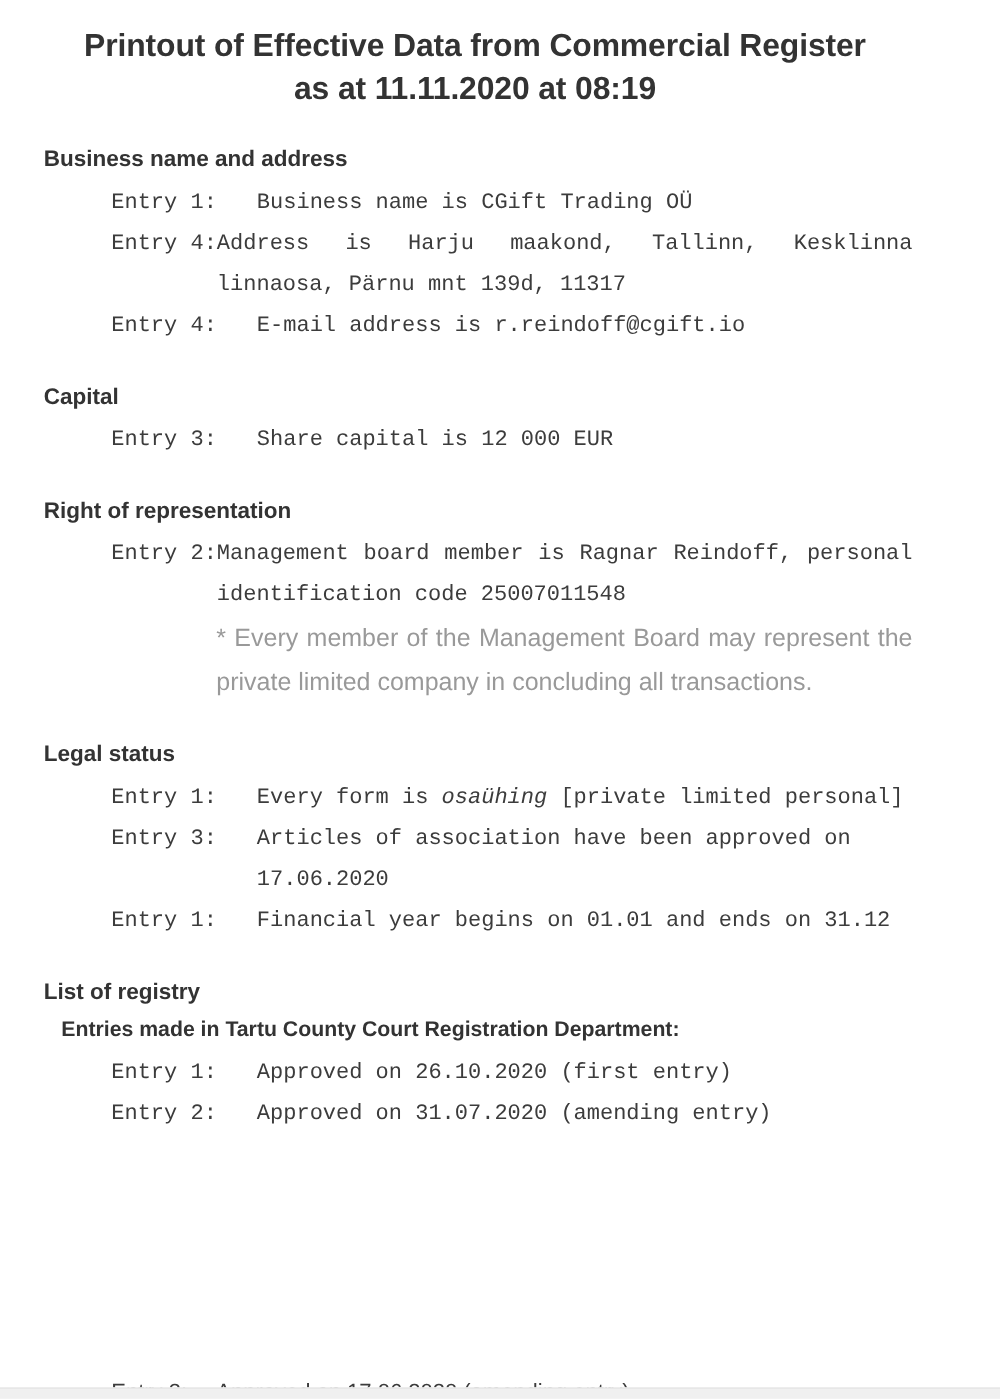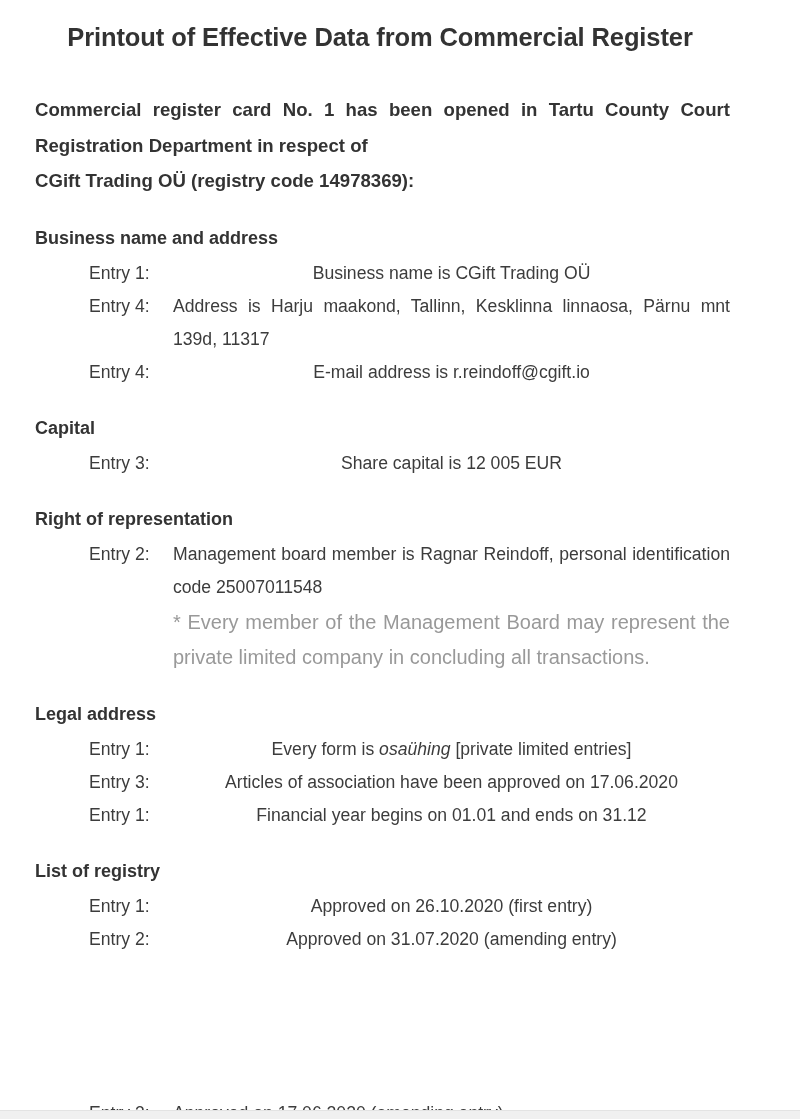--- a/index.html
+++ b/index.html
@@ -74,32 +74,33 @@
 
   
   .entry {
     display: flex;
     align-items: flex-start;
     font-size: 17.6px;
     line-height: 33px;
     color: #3c3c3c;
     margin-left: 54px;
     padding-right: 15px;
+    font-family: Liberation Mono, monospace;
   }
   .entry-label {
     flex: 0 0 84px;
     white-space: nowrap;
     color: #3c3c3c;
   }
   .entry-text {
     flex: 1 1 auto;
     text-align: justify;
     text-justify: inter-word;
   }
-  .entry-text.nojustify { text-align: center; }
+  .entry-text.nojustify { text-align: left; margin-left: 32px; }
   .entry-text i { font-style: italic; }
 
   
   .footnote {
     margin-left: 138px;
     margin-top: 1px;
     padding-right: 15px;
     font-size: 20px;
     line-height: 35px;
     color: #999999;
@@ -131,26 +132,23 @@
   }
   .clipped-row .entry-label { flex: 0 0 84px; }
 </style>
 </head>
 <body>
 
 <div class="page">
 
   <h1 class="doc-title">
     <span class="tline">Printout of Effective Data from Commercial Register</span>
+    <span class="tline">as at 11.11.2020 at 08:19</span>
   </h1>
 
-  <div class="intro">
-    <span>Commercial register card No. 1 has been opened in Tartu County Court Registration Department in respect of</span>
-    <span class="lastline">CGift Trading OÜ (registry code 14978369):</span>
-  </div>
 
   <div class="section">
     <div class="section-heading">Business name and address</div>
 
     <div class="entry">
       <span class="entry-label">Entry 1:</span>
       <span class="entry-text nojustify">Business name is CGift Trading OÜ</span>
     </div>
 
     <div class="entry">
@@ -161,54 +159,55 @@
     <div class="entry">
       <span class="entry-label">Entry 4:</span>
       <span class="entry-text nojustify">E-mail address is r.reindoff@cgift.io</span>
     </div>
   </div>
 
   <div class="section">
     <div class="section-heading">Capital</div>
     <div class="entry">
       <span class="entry-label">Entry 3:</span>
-      <span class="entry-text nojustify">Share capital is 12 005 EUR</span>
+      <span class="entry-text nojustify">Share capital is 12 000 EUR</span>
     </div>
   </div>
 
   <div class="section">
     <div class="section-heading">Right of representation</div>
     <div class="entry">
       <span class="entry-label">Entry 2:</span>
       <span class="entry-text">Management board member is Ragnar Reindoff, personal identification code 25007011548</span>
     </div>
     <div class="footnote">* Every member of the Management Board may represent the private limited company in concluding all transactions.</div>
   </div>
 
   <div class="section">
-    <div class="section-heading">Legal address</div>
-
-    <div class="entry">
-      <span class="entry-label">Entry 1:</span>
-      <span class="entry-text nojustify"><span>Every form is </span><i>osaühing</i><span> [private limited entries]</span></span>
+    <div class="section-heading">Legal status</div>
+
+    <div class="entry">
+      <span class="entry-label">Entry 1:</span>
+      <span class="entry-text nojustify"><span>Every form is </span><i>osaühing</i><span> [private limited personal]</span></span>
     </div>
 
     <div class="entry">
       <span class="entry-label">Entry 3:</span>
       <span class="entry-text nojustify">Articles of association have been approved on 17.06.2020</span>
     </div>
 
     <div class="entry">
       <span class="entry-label">Entry 1:</span>
       <span class="entry-text nojustify">Financial year begins on 01.01 and ends on 31.12</span>
     </div>
   </div>
 
   <div class="section">
     <div class="section-heading">List of registry</div>
+    <div class="sub-heading">Entries made in Tartu County Court Registration Department:</div>
 
     <div class="entry">
       <span class="entry-label">Entry 1:</span>
       <span class="entry-text nojustify">Approved on 26.10.2020 (first entry)</span>
     </div>
 
     <div class="entry">
       <span class="entry-label">Entry 2:</span>
       <span class="entry-text nojustify">Approved on 31.07.2020 (amending entry)</span>
     </div>

